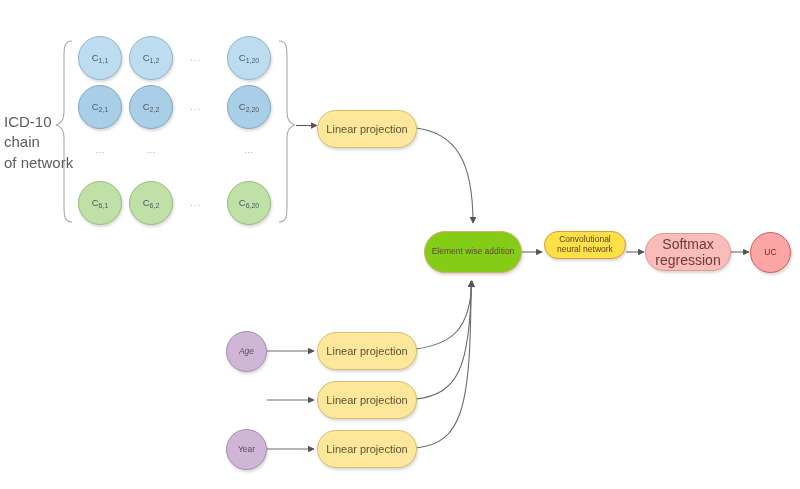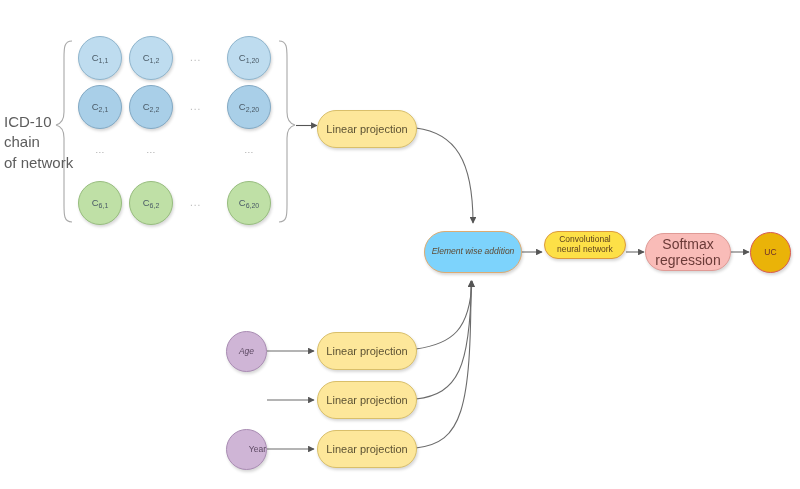--- a/index.html
+++ b/index.html
@@ -77,42 +77,41 @@
     background: #cfb5d6;
     border-color: #a98cb3;
     color: #5d4a63;
   }
 
   
   .out {
     width: 41px;
     height: 41px;
     font-size: 8.5px;
-    background: #eab308;
+    background: #fca5a5;
     border-color: #d85a55;
     color: #6d2f2c;
   }
 
   
   .lp {
     width: 100px;
     height: 38px;
     font-size: 11px;
     background: #fde79a;
     border: 1px solid #d9bf6a;
     color: #5c5233;
   }
   .ewa {
     width: 98px;
     height: 42px;
     font-size: 8.5px;
-    background: #7dd3fc;
+    background: #84cc16;
     border: 1px solid #dcab72;
     color: #5e4a33;
-    font-style: italic;
   }
   .cnn {
     width: 82px;
     height: 28px;
     font-size: 8.5px;
     background: #fde047;
     border: 1px solid #dd9b3c;
     color: #5e4220;
   }
   .smr {
@@ -228,21 +227,21 @@
     <span>C<sub>6,20</sub></span>
   </div>
 
   <div class="node pill lp" style="left:317px; top:110px;">
     <span>Linear projection</span>
   </div>
 
   <div class="node circ attr" style="left:226px; top:331px;font-style:italic;">
     <span>Age</span>
   </div>
-  <div class="node circ attr" style="left:226px; top:429px;justify-content:flex-end;">
+  <div class="node circ attr" style="left:226px; top:429px;">
     <span>Year</span>
   </div>
 
   <div class="node pill lp" style="left:317px; top:332px;">
     <span>Linear projection</span>
   </div>
   <div class="node pill lp" style="left:317px; top:381px;">
     <span>Linear projection</span>
   </div>
   <div class="node pill lp" style="left:317px; top:430px;">

